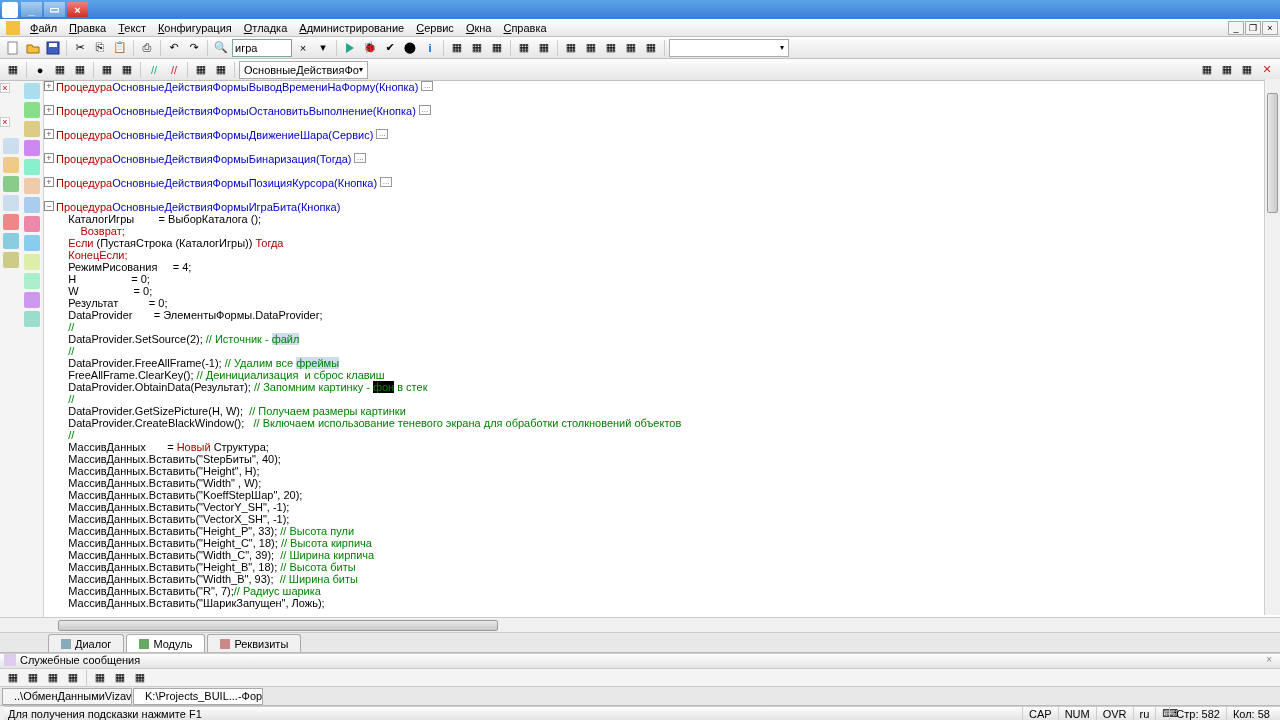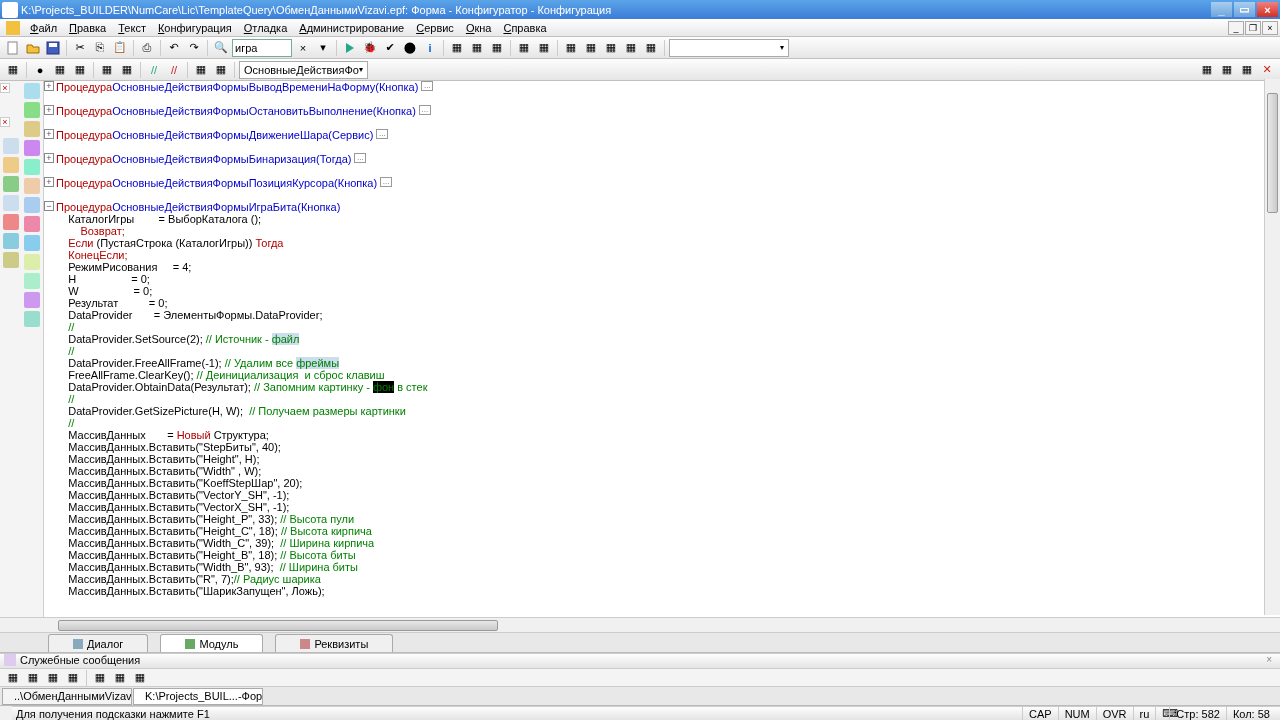--- a/index.html
+++ b/index.html
@@ -33,44 +33,43 @@
 .cl{white-space:pre;display:flex}
 .fold{width:10px;height:10px;border:1px solid #888;display:inline-flex;align-items:center;justify-content:center;font-size:9px;line-height:9px;margin-right:2px;color:#555;background:#fff}
 .nofold{width:12px;display:inline-block}
 .kw{color:#b00000}
 .fn{color:#0000cc}
 .cm{color:#008000}
 .ellipsis-box{display:inline-block;width:12px;height:10px;border:1px solid #999;font-size:8px;text-align:center;line-height:8px;color:#666;margin-left:3px}
 .hscroll{height:16px;background:#f0f0f0;border-top:1px solid #ccc;border-bottom:1px solid #ccc;position:relative}
 .hthumb{position:absolute;left:58px;top:2px;height:11px;width:440px;background:linear-gradient(to bottom,#e8e8e8,#cacaca);border:1px solid #999;border-radius:2px}
 .tabs-row{height:20px;background:#e8e8e8;display:flex;align-items:flex-end;padding-left:48px;border-bottom:1px solid #bbb}
-.tab{height:18px;padding:2px 24px;border:1px solid #aaa;border-bottom:none;margin-right:12px;background:#f0f0f0;border-radius:3px 3px 0 0;display:flex;align-items:center;gap:4px}
+.tab{height:18px;padding:2px 12px;border:1px solid #aaa;border-bottom:none;margin-right:2px;background:#f0f0f0;border-radius:3px 3px 0 0;display:flex;align-items:center;gap:4px}
 .tab.active{background:#fff;font-weight:normal}
 .tab-ico{width:10px;height:10px;display:inline-block;background:#8ab}
 .msgbar{height:16px;background:linear-gradient(to bottom,#fdfdfd,#e4e4e4);border-top:1px solid #ccc;border-bottom:1px solid #ccc;display:flex;padding:0 4px;position:relative}
 .msgbar .x{margin-left:auto;color:#888;font-size:10px;padding:0 4px}
 .msg-tools{height:18px;background:#f4f4f4;border-bottom:1px solid #ccc;display:flex;align-items:center;padding:0 4px;gap:2px}
 .doctabs{height:19px;background:#e8e8e8;display:flex;align-items:center;padding-left:2px;border-bottom:1px solid #bbb}
 .doctab{height:17px;padding:1px 8px;border:1px solid #aaa;background:#f4f4f4;margin-right:1px;display:flex;align-items:center;gap:3px;font-size:10px;max-width:130px;overflow:hidden;white-space:nowrap}
 .doctab.active{background:#fff}
-.statusbar{height:14px;background:linear-gradient(to bottom,#fdfdfd,#e4e4e4);border-top:1px solid #ccc;display:flex;align-items:center;padding:0 4px;font-size:10px;position:absolute;bottom:0;left:12px;right:0}
+.statusbar{height:14px;background:linear-gradient(to bottom,#fdfdfd,#e4e4e4);border-top:1px solid #ccc;display:flex;align-items:center;padding:0 4px;font-size:10px;position:absolute;bottom:0;left:4px;right:0}
 .statusbar .cell{border-left:1px solid #ccc;padding:0 6px;height:100%;display:flex;align-items:center}
 .statusbar .spacer{flex:1}
 .vscroll{position:absolute;right:0;top:79px;width:16px;height:536px;background:#f0f0f0;border-left:1px solid #ccc}
 .vthumb{position:absolute;top:14px;left:2px;width:11px;height:120px;background:linear-gradient(to right,#e8e8e8,#cacaca);border:1px solid #999;border-radius:2px}
 .close-x{position:absolute;left:0;width:10px;height:10px;font-size:9px;color:#c00;border:1px solid #ccc;text-align:center;line-height:8px;background:#fff}
 .br{height:12px}
 svg{display:block}
 </style>
 </head>
 <body>
 
 <div class="titlebar">
   <span class="app-icon"></span>
-  <span class="title">K:\Projects_BUILDER\NumCare\Lic\TemplateQuery\ОбменДаннымиVizavi.epf: Форма - Конфигуратор - Конфигурация</span>
   <div class="winbtns">
     <div class="winbtn min">_</div>
     <div class="winbtn max">▭</div>
     <div class="winbtn cls">×</div>
   </div>
 </div>
 
 <div class="menubar">
   <span class="app-icon" style="width:14px;height:14px;margin-right:4px;background:#f4c040"></span>
   <span class="mi">Файл</span>
@@ -233,20 +232,21 @@
     <div class="cl"><span class="nofold"></span><span>    Результат          = 0;</span></div>
     <div class="cl"><span class="nofold"></span><span>    DataProvider       = ЭлементыФормы.DataProvider;</span></div>
     <div class="cl"><span class="nofold"></span><span class="cm">    //</span></div>
     <div class="cl"><span class="nofold"></span><span>    DataProvider.SetSource(2); </span><span class="cm">// Источник - </span><span class="cm" style="background:#cde">файл</span></div>
     <div class="cl"><span class="nofold"></span><span class="cm">    //</span></div>
     <div class="cl"><span class="nofold"></span><span>    DataProvider.FreeAllFrame(-1); </span><span class="cm">// Удалим все </span><span class="cm" style="background:#cde">фреймы</span></div>
     <div class="cl"><span class="nofold"></span><span>    FreeAllFrame.ClearKey(); </span><span class="cm">// Деинициализация  и сброс клавиш</span></div>
     <div class="cl"><span class="nofold"></span><span>    DataProvider.ObtainData(Результат); </span><span class="cm">// Запомним картинку - </span><span class="cm" style="background:#000000">фон</span><span class="cm"> в стек</span></div>
     <div class="cl"><span class="nofold"></span><span class="cm">    //</span></div>
     <div class="cl"><span class="nofold"></span><span>    DataProvider.GetSizePicture(H, W);  </span><span class="cm">// Получаем размеры картинки</span></div>
+    <div class="cl"><span class="nofold"></span><span>    DataProvider.CreateBlackWindow();   </span><span class="cm">// Включаем использование теневого экрана для обработки столкновений объектов</span></div>
     <div class="cl"><span class="nofold"></span><span class="cm">    //</span></div>
     <div class="cl"><span class="nofold"></span><span>    МассивДанных       = </span><span class="kw">Новый </span><span>Структура;</span></div>
     <div class="cl"><span class="nofold"></span><span>    МассивДанных.Вставить("StepБиты", 40);</span></div>
     <div class="cl"><span class="nofold"></span><span>    МассивДанных.Вставить("Height", H);</span></div>
     <div class="cl"><span class="nofold"></span><span>    МассивДанных.Вставить("Width" , W);</span></div>
     <div class="cl"><span class="nofold"></span><span>    МассивДанных.Вставить("KoeffStepШар", 20);</span></div>
     <div class="cl"><span class="nofold"></span><span>    МассивДанных.Вставить("VectorY_SH", -1);</span></div>
     <div class="cl"><span class="nofold"></span><span>    МассивДанных.Вставить("VectorX_SH", -1);</span></div>
     <div class="cl"><span class="nofold"></span><span>    МассивДанных.Вставить("Height_P", 33); </span><span class="cm">// Высота пули</span></div>
     <div class="cl"><span class="nofold"></span><span>    МассивДанных.Вставить("Height_C", 18); </span><span class="cm">// Высота кирпича</span></div>

